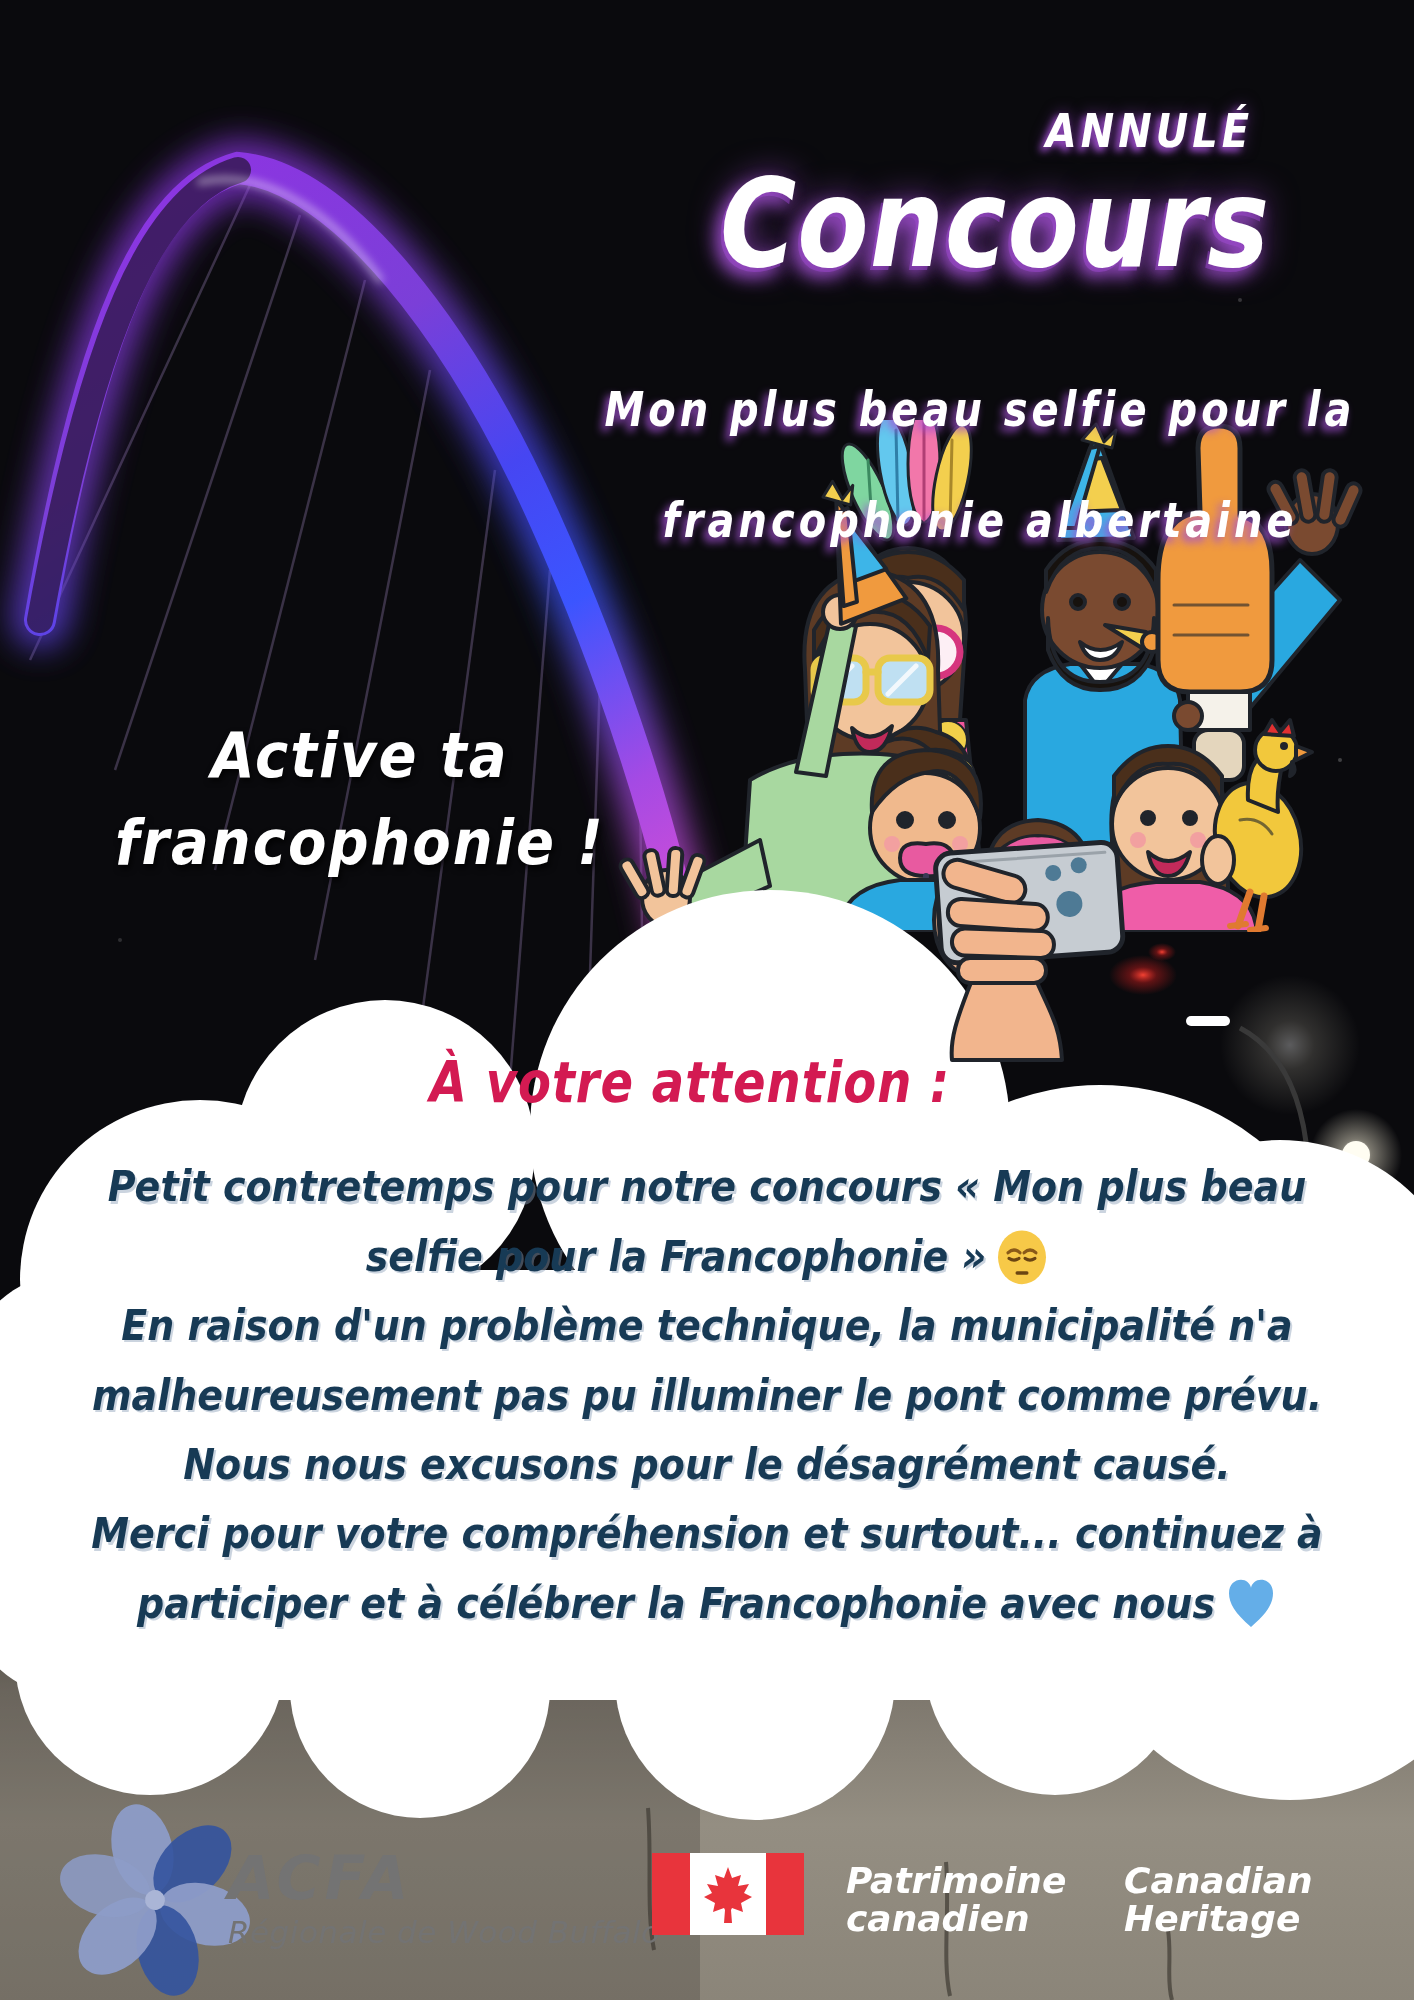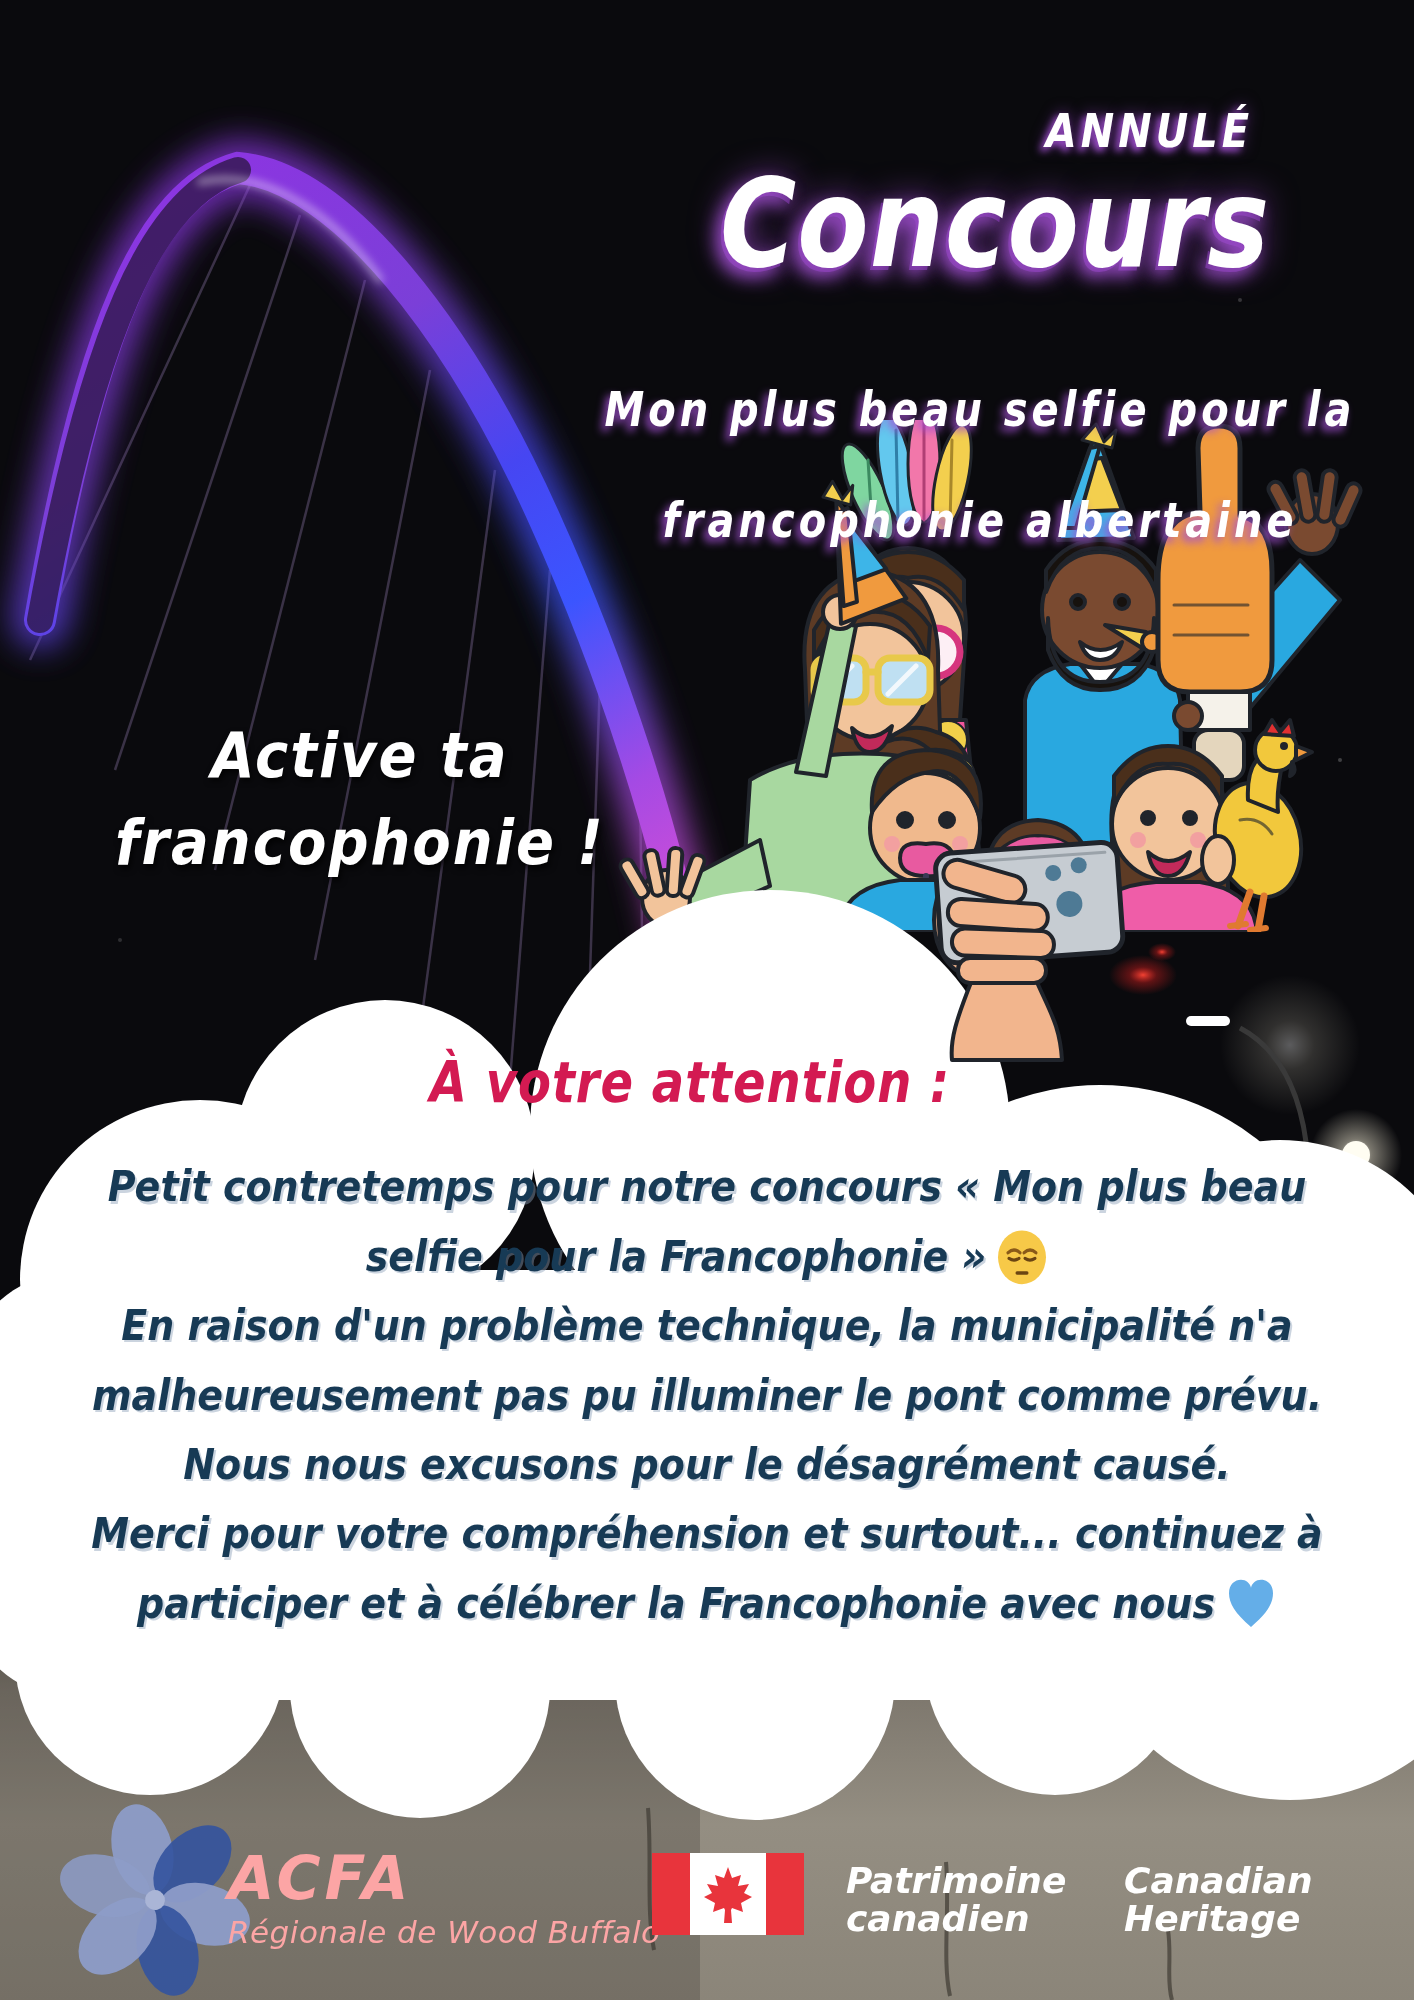--- a/index.html
+++ b/index.html
@@ -392,21 +392,21 @@
     <g transform="translate(115,110) rotate(-14)">
       <ellipse cx="0" cy="-52" rx="30" ry="46" fill="#8d9cc8" opacity="0.95"></ellipse>
       <ellipse cx="45" cy="-26" rx="30" ry="46" transform="rotate(60 45 -26)" fill="#33539e" opacity="0.9"></ellipse>
       <ellipse cx="45" cy="26" rx="30" ry="46" transform="rotate(120 45 26)" fill="#8d9cc8" opacity="0.95"></ellipse>
       <ellipse cx="0" cy="52" rx="30" ry="46" fill="#33539e" opacity="0.9"></ellipse>
       <ellipse cx="-45" cy="26" rx="30" ry="46" transform="rotate(60 -45 26)" fill="#8d9cc8" opacity="0.95"></ellipse>
       <ellipse cx="-45" cy="-26" rx="30" ry="46" transform="rotate(120 -45 -26)" fill="#8d9cc8" opacity="0.85"></ellipse>
       <circle cx="0" cy="0" r="10" fill="#aab5d6"></circle>
     </g>
   </svg>
-  <div class="acfa-text" style="color:#fca5a5">
+  <div class="acfa-text" style="color:#737373">
     <div class="acfa-name">ACFA</div>
     <div class="acfa-sub">Régionale de Wood Buffalo</div>
   </div>
 
   <svg class="layer" width="152" height="82" viewBox="0 0 152 82" style="left:652px;top:1853px;z-index:8">
     <rect x="0" y="0" width="152" height="82" fill="#ffffff"></rect>
     <rect x="0" y="0" width="38" height="82" fill="#e8343c"></rect>
     <rect x="114" y="0" width="38" height="82" fill="#e8343c"></rect>
     <g transform="translate(76,40)">
       <path d="M0,-26 L4,-15 L13,-18 L10,-7 L21,-9 L16,0 L24,4 L13,10 L15,19 L4,15 L3,17 L4,30 L-4,30 L-3,17 L-4,15 L-15,19 L-13,10 L-24,4 L-16,0 L-21,-9 L-10,-7 L-13,-18 L-4,-15 Z" fill="#e8343c"></path>

